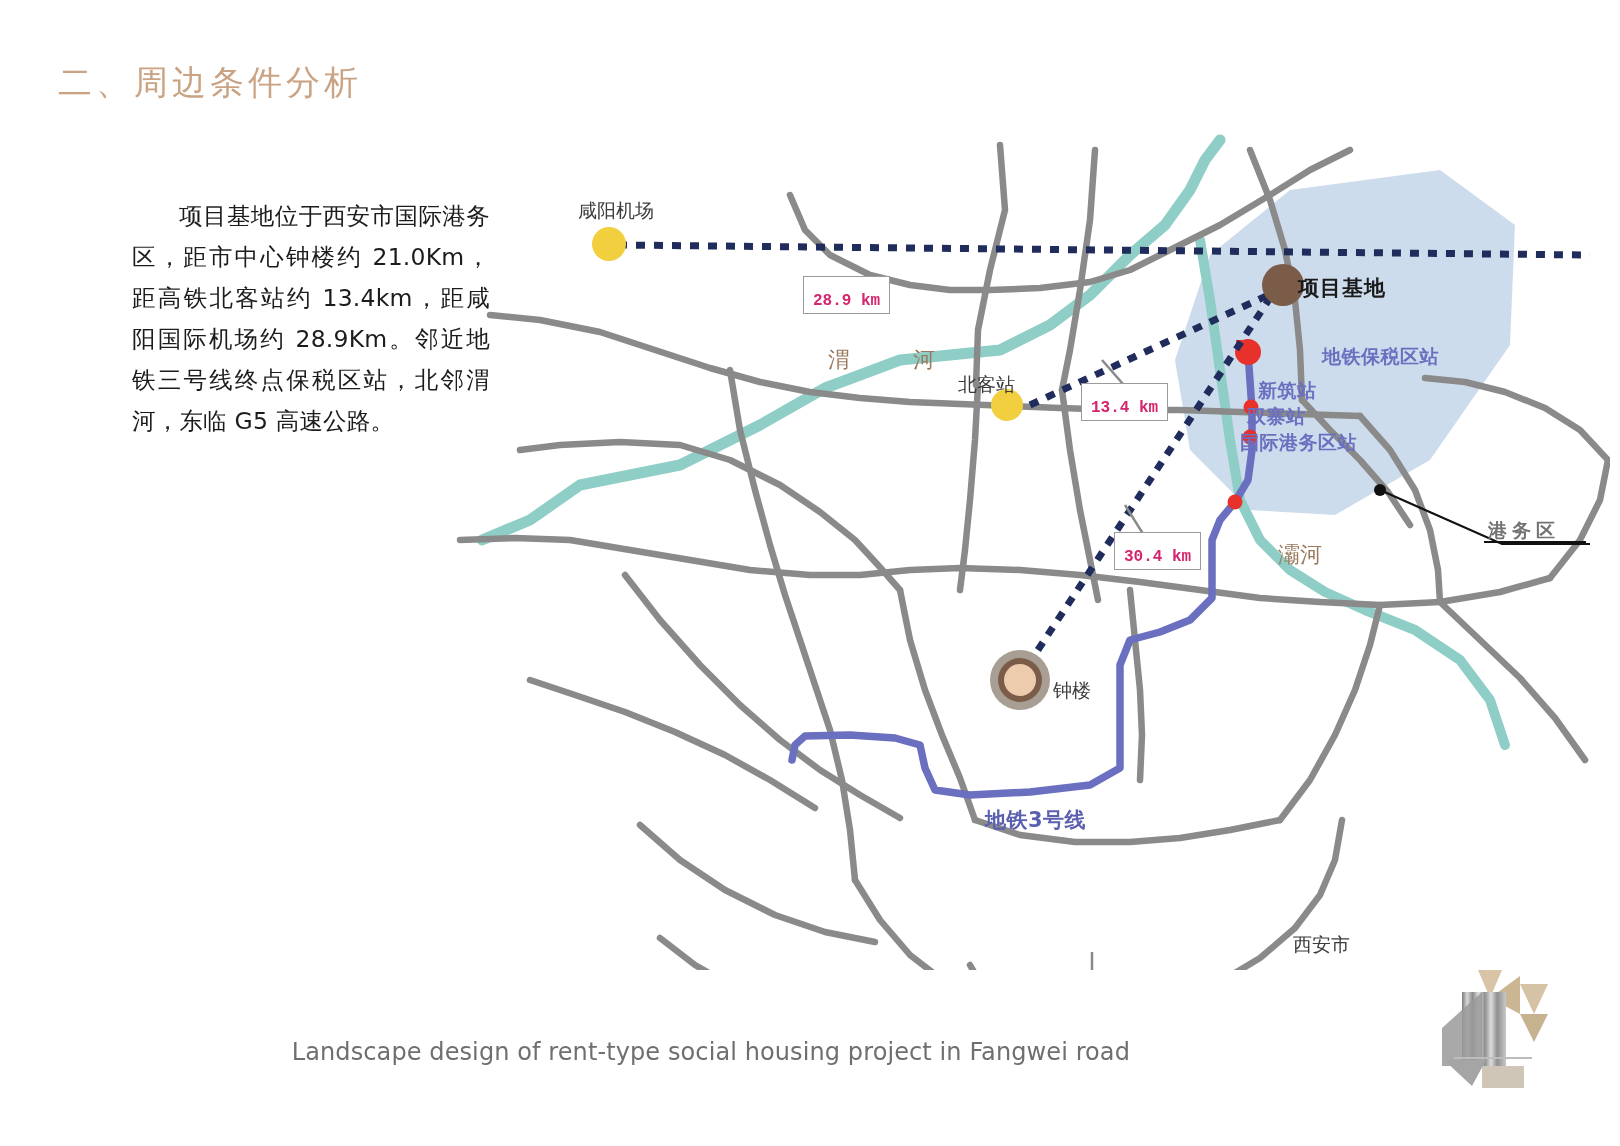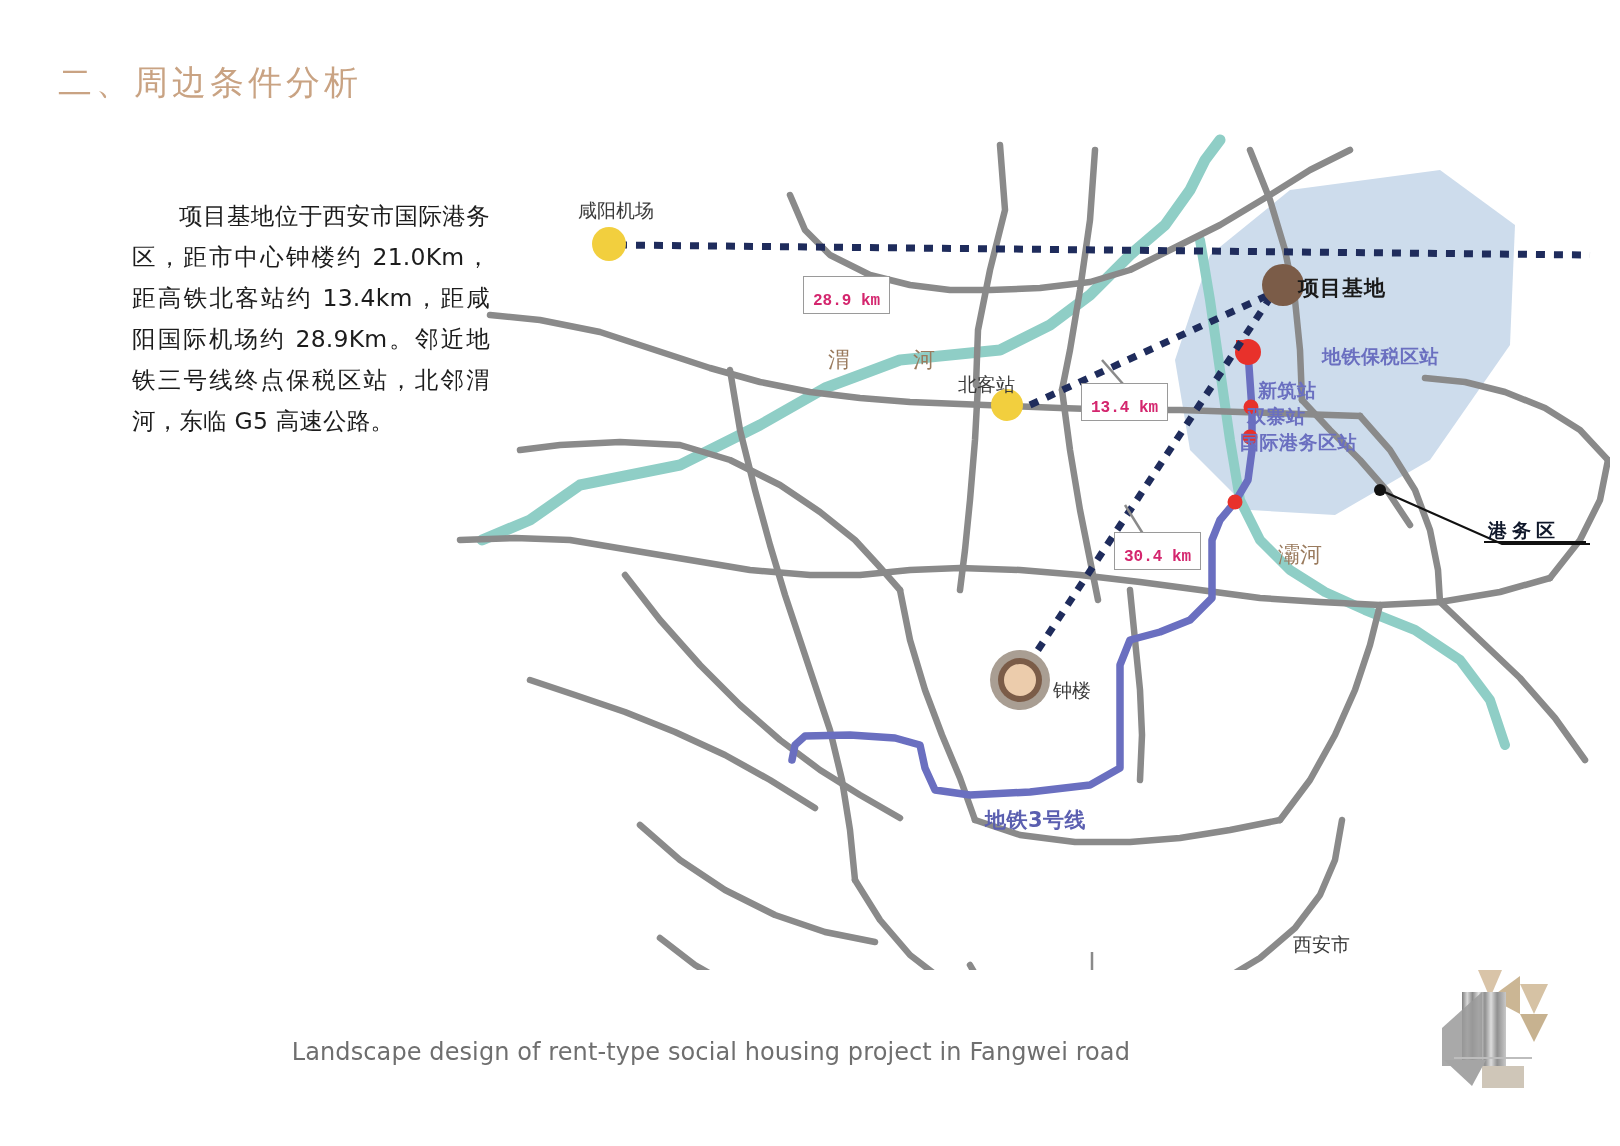--- a/index.html
+++ b/index.html
@@ -42,21 +42,21 @@
 
   
   .mlab{position:absolute;white-space:nowrap;font-family:"DejaVu Sans",sans-serif;}
   .lab-airport{left:578px;top:198px;font-size:19px;color:#3b3b3b;}
   .lab-beikezhan{left:958px;top:372px;font-size:19px;color:#3b3b3b;}
   .lab-zhonglou{left:1053px;top:678px;font-size:19px;color:#3b3b3b;}
   .lab-xianshi{left:1245px;top:932px;font-size:19px;color:#3b3b3b;margin-left:48px;}
   .lab-site{left:1298px;top:274px;font-size:21px;font-weight:bold;color:#1a1a1a;letter-spacing:1px;}
   .lab-weihe{left:828px;top:345px;font-size:22px;color:#9a7b5e;letter-spacing:28px;}
   .lab-bahe{left:1270px;top:533px;font-size:22px;color:#9a7b5e;line-height:44px;width:26px;text-align:center;margin-left:8px;}
-  .lab-gangwuqu{left:1488px;top:518px;font-size:19px;font-weight:bold;color:#0f172a;letter-spacing:5px;}
+  .lab-gangwuqu{left:1488px;top:518px;font-size:19px;font-weight:bold;color:#737373;letter-spacing:5px;}
   .lab-line3{left:985px;top:806px;font-size:21px;font-weight:bold;color:#5b5fb0;letter-spacing:0.5px;}
 
   .st{position:absolute;white-space:nowrap;font-family:"DejaVu Sans",sans-serif;
       font-size:19px;font-weight:bold;color:#6a6fc0;letter-spacing:0.5px;}
   .st-baoshui{left:1298px;top:344px;margin-left:24px;}
   .st-xinzhu{left:1258px;top:378px;}
   .st-shuangzhai{left:1247px;top:404px;text-align:center;}
   .st-gangwu{left:1240px;top:430px;}
 
   

